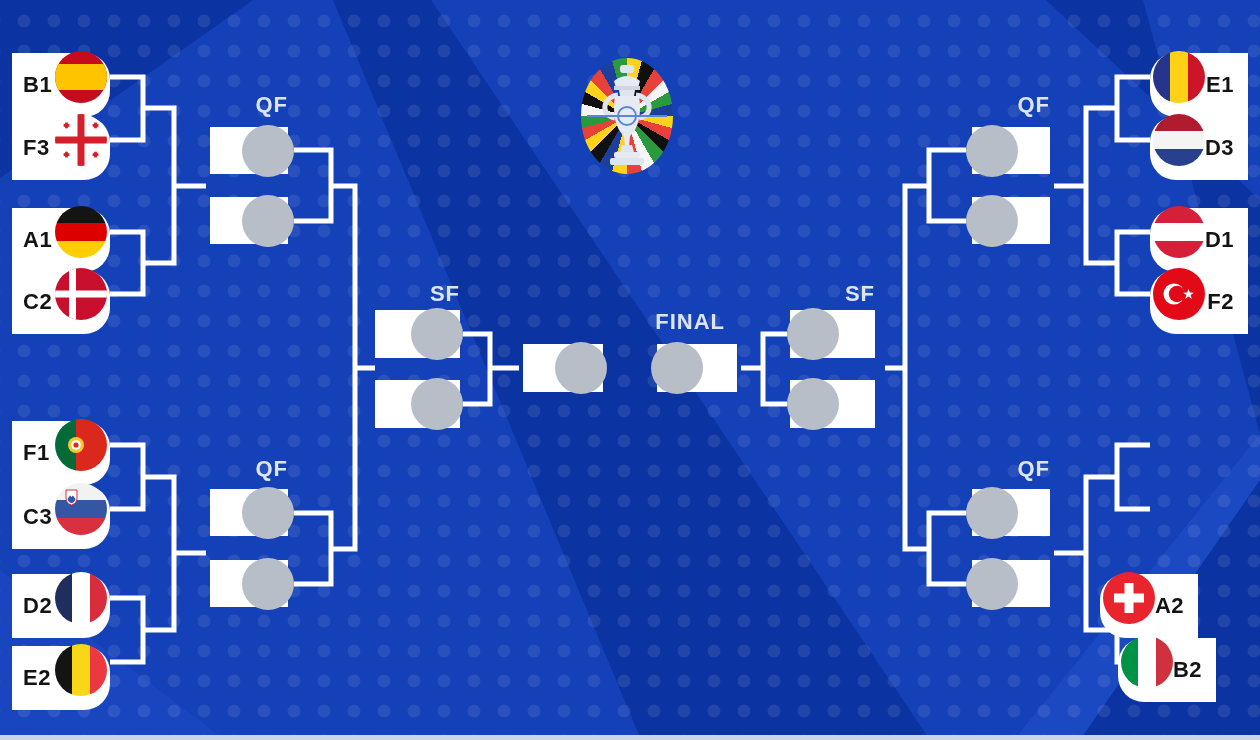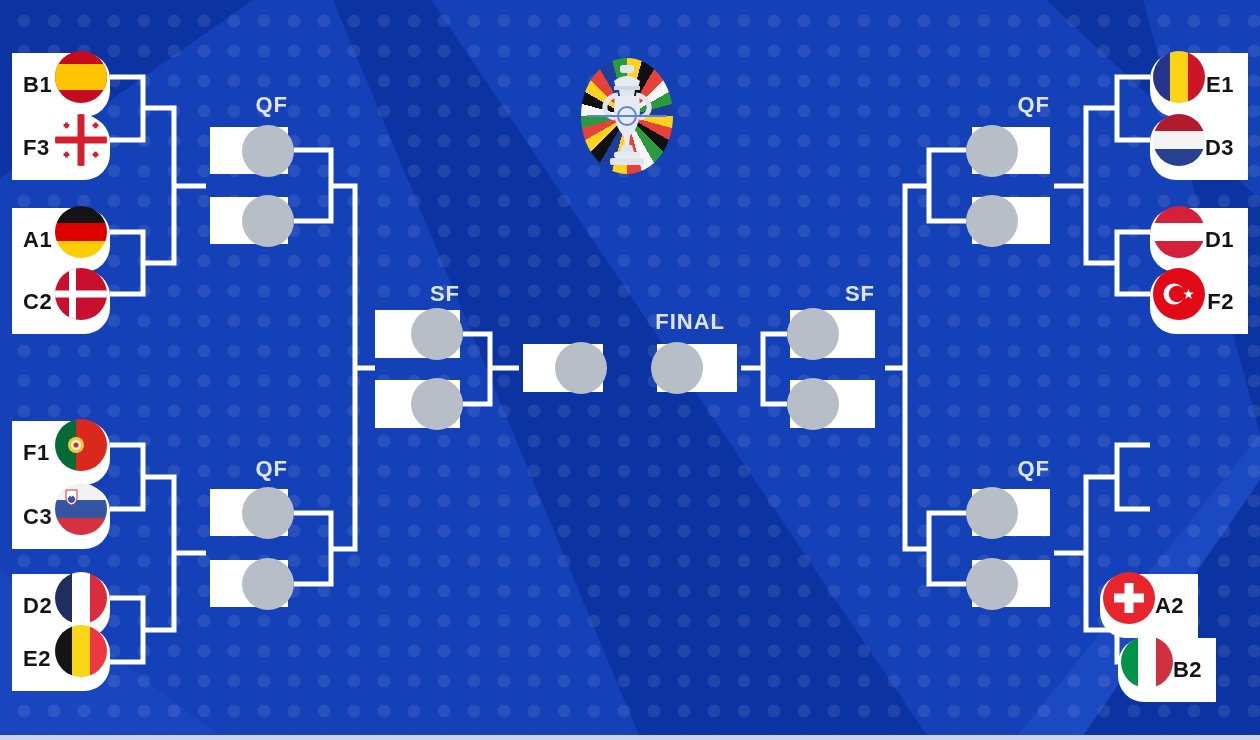--- a/index.html
+++ b/index.html
@@ -184,21 +184,21 @@
     <span class="flag">
       <svg class="fsvg" width="52" height="52" viewBox="0 0 52 52">
           <g clip-path="url(#fc)">
         <rect width="17" height="52" fill="#202e5e"></rect>
             <rect x="17" width="18" height="52" fill="#ffffff"></rect>
         <rect x="35" width="17" height="52" fill="#d92c3c"></rect>
       </g>
         </svg>
       </span>
   </div>
-  <div class="slot team left" style="left:12px;top:627px">
+  <div class="slot team left" style="left:12px;top:646px">
     <span class="code">E2</span>
     <span class="flag">
       <svg class="fsvg" width="52" height="52" viewBox="0 0 52 52">
           <g clip-path="url(#fc)">
         <rect width="17" height="52" fill="#141414"></rect>
             <rect x="17" width="18" height="52" fill="#f9d616"></rect>
         <rect x="35" width="17" height="52" fill="#ec3840"></rect>
       </g>
         </svg>
       </span>

